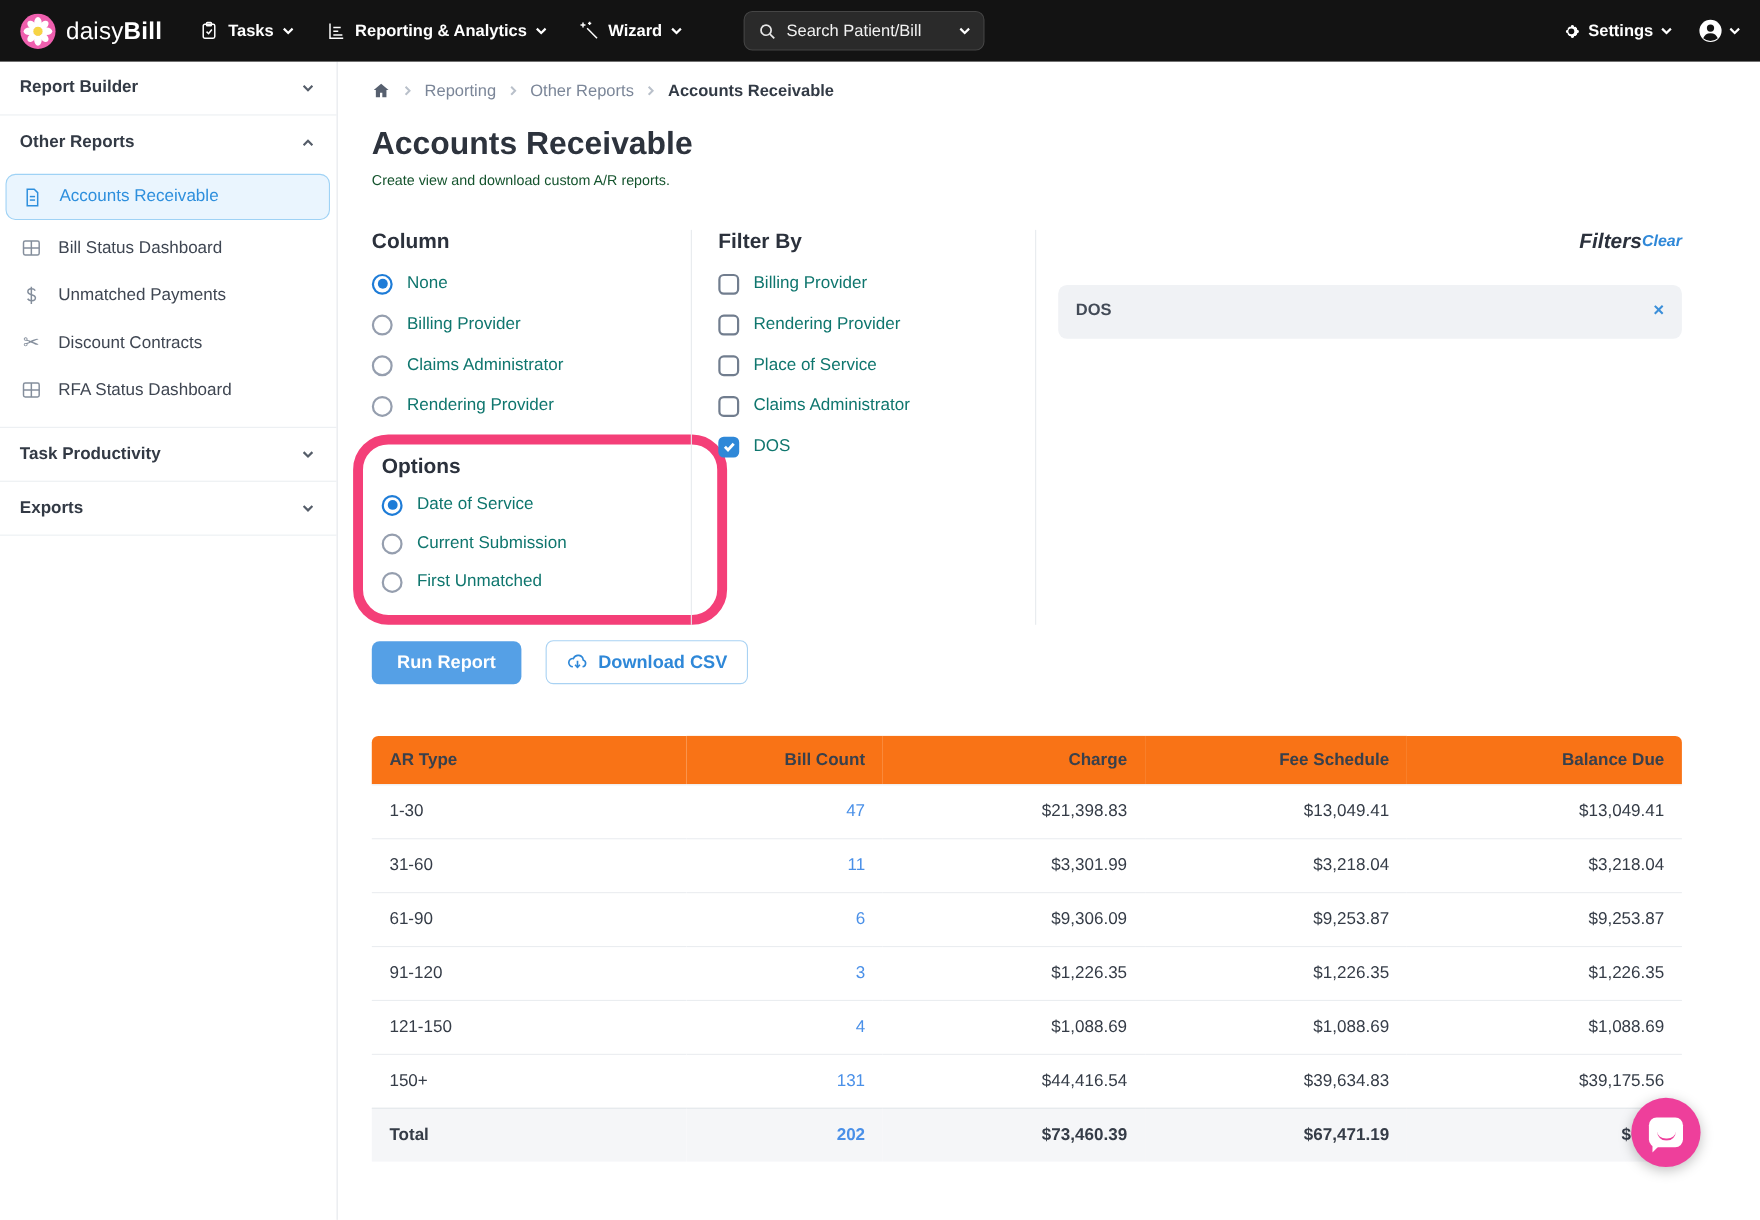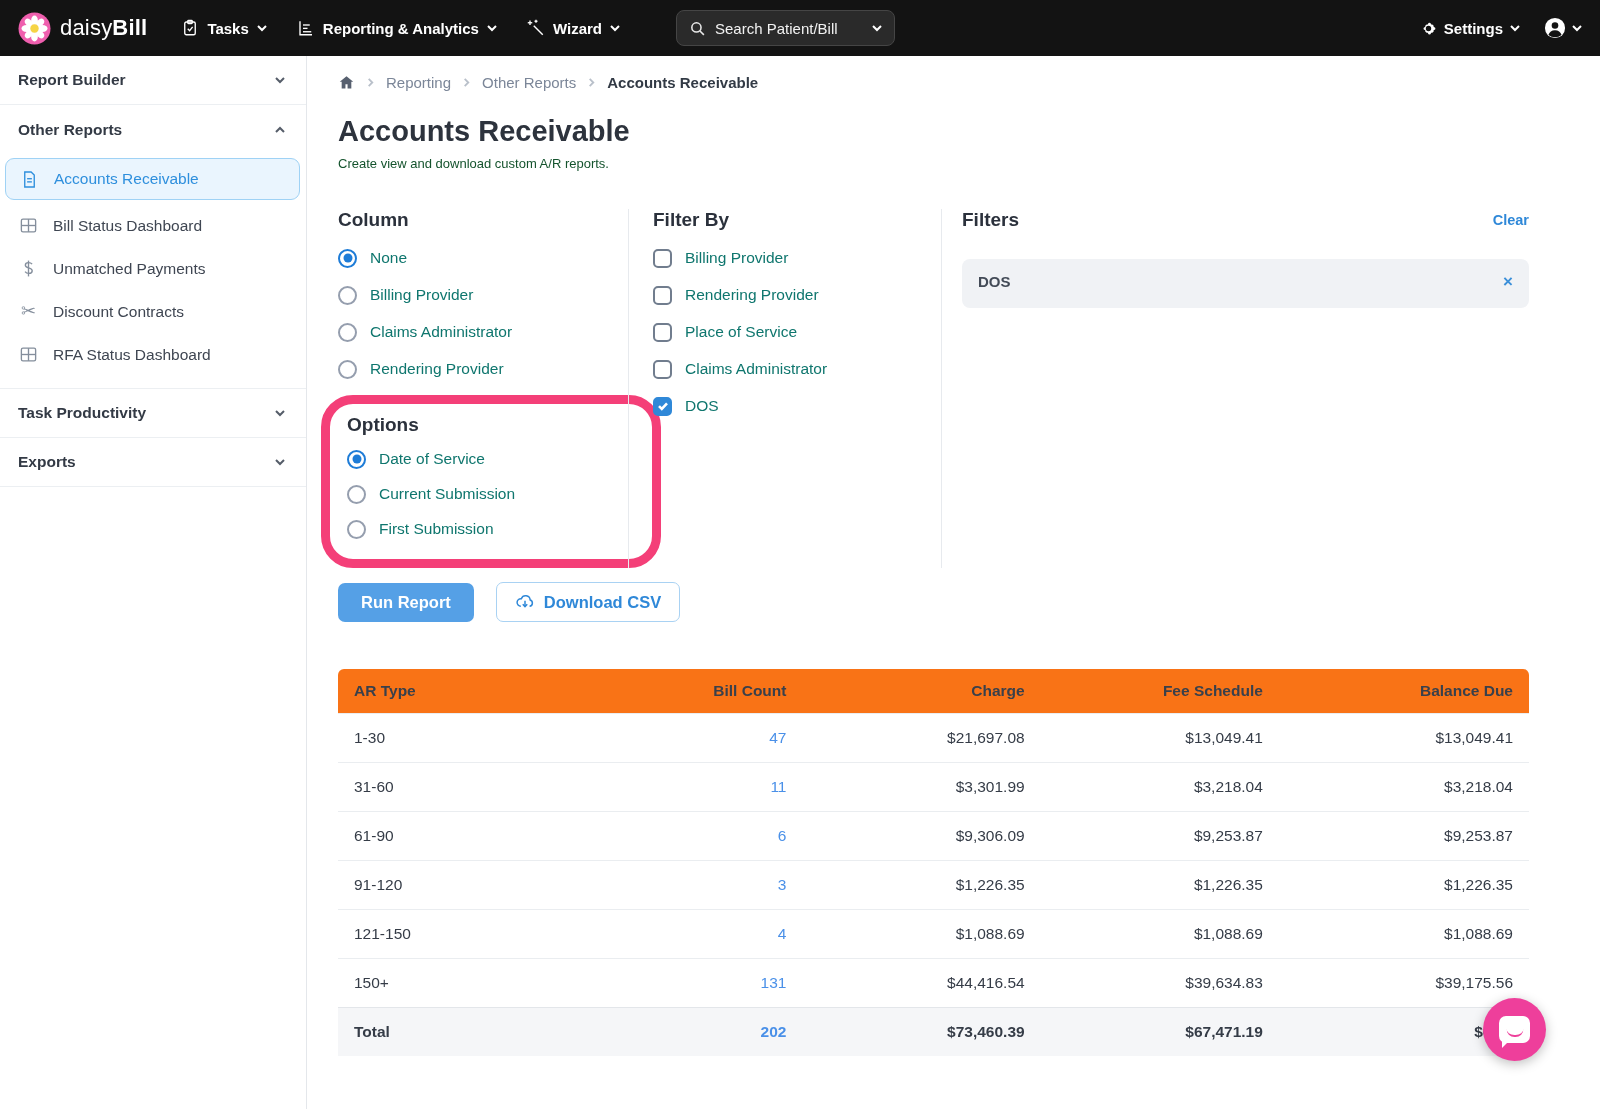--- a/index.html
+++ b/index.html
@@ -72,21 +72,21 @@
   .cbx.checked { background:#2f88d8; border-color:#2f88d8; }
   .cbx svg { width:12px; height:12px; stroke:#fff; fill:none; stroke-width:2.6; }
 
   
   .annotation { margin:10px 0 0 -17px; border:9px solid #f43f78; border-radius:32px;
                 padding:10px 18px 6px 17px; width:340px; }
   .annotation .col-h { margin-bottom:12px; }
   .annotation .opt-row { margin-bottom:13px; }
 
   
-  .filters-head { display:flex; align-items:flex-start; justify-content:space-between; }
+  .filters-head { display:flex; align-items:flex-start; justify-content:flex-end;font-style:italic; }
   .clear-link { font-size:14.5px; font-weight:700; color:#2f88d8; cursor:pointer; margin-top:3px; }
   .filter-panel { margin-top:12px; background:#f0f2f5; border-radius:8px; padding:14px 16px 18px 16px; }
   .fp-head { display:flex; align-items:center; justify-content:space-between; }
   .fp-label { font-size:15px; font-weight:700; color:#434b57; }
   .fp-close { font-size:17px; font-weight:700; color:#3b8fd9; cursor:pointer; line-height:14px; }
   .date-input { margin-top:11px; height:36px; background:#fff; border:1px solid #d9dee4; border-radius:8px;
                 display:flex; align-items:center; justify-content:space-between; padding:0 13px;
                 font-size:15.5px; color:#3a414c; cursor:pointer; margin-right:26px; }
   .cal-ic { width:17px; height:17px; stroke:#8a93a2; fill:none; stroke-width:1.7; }
 
@@ -330,21 +330,21 @@
         <div class="opt-row">
           <div class="radio sel"></div>
           <span>Date of Service</span>
         </div>
         <div class="opt-row">
           <div class="radio"></div>
           <span>Current Submission</span>
         </div>
         <div class="opt-row">
           <div class="radio"></div>
-          <span>First Submission</span>
+          <span>First Unmatched</span>
         </div>
       </div>
     </div>
 
     <div class="col2">
       <div class="col-h">Filter By</div>
       <div class="opt-row">
         <div class="cbx"></div>
         <span>Billing Provider</span>
       </div>
@@ -410,21 +410,21 @@
         <th>Bill Count</th>
         <th>Charge</th>
         <th>Fee Schedule</th>
         <th>Balance Due</th>
       </tr>
     </thead>
     <tbody>
       <tr>
         <td>1-30</td>
         <td class="link">47</td>
-        <td>$21,697.08</td>
+        <td>$21,398.83</td>
         <td>$13,049.41</td>
         <td>$13,049.41</td>
       </tr>
       <tr>
         <td>31-60</td>
         <td class="link">11</td>
         <td>$3,301.99</td>
         <td>$3,218.04</td>
         <td>$3,218.04</td>
       </tr>

